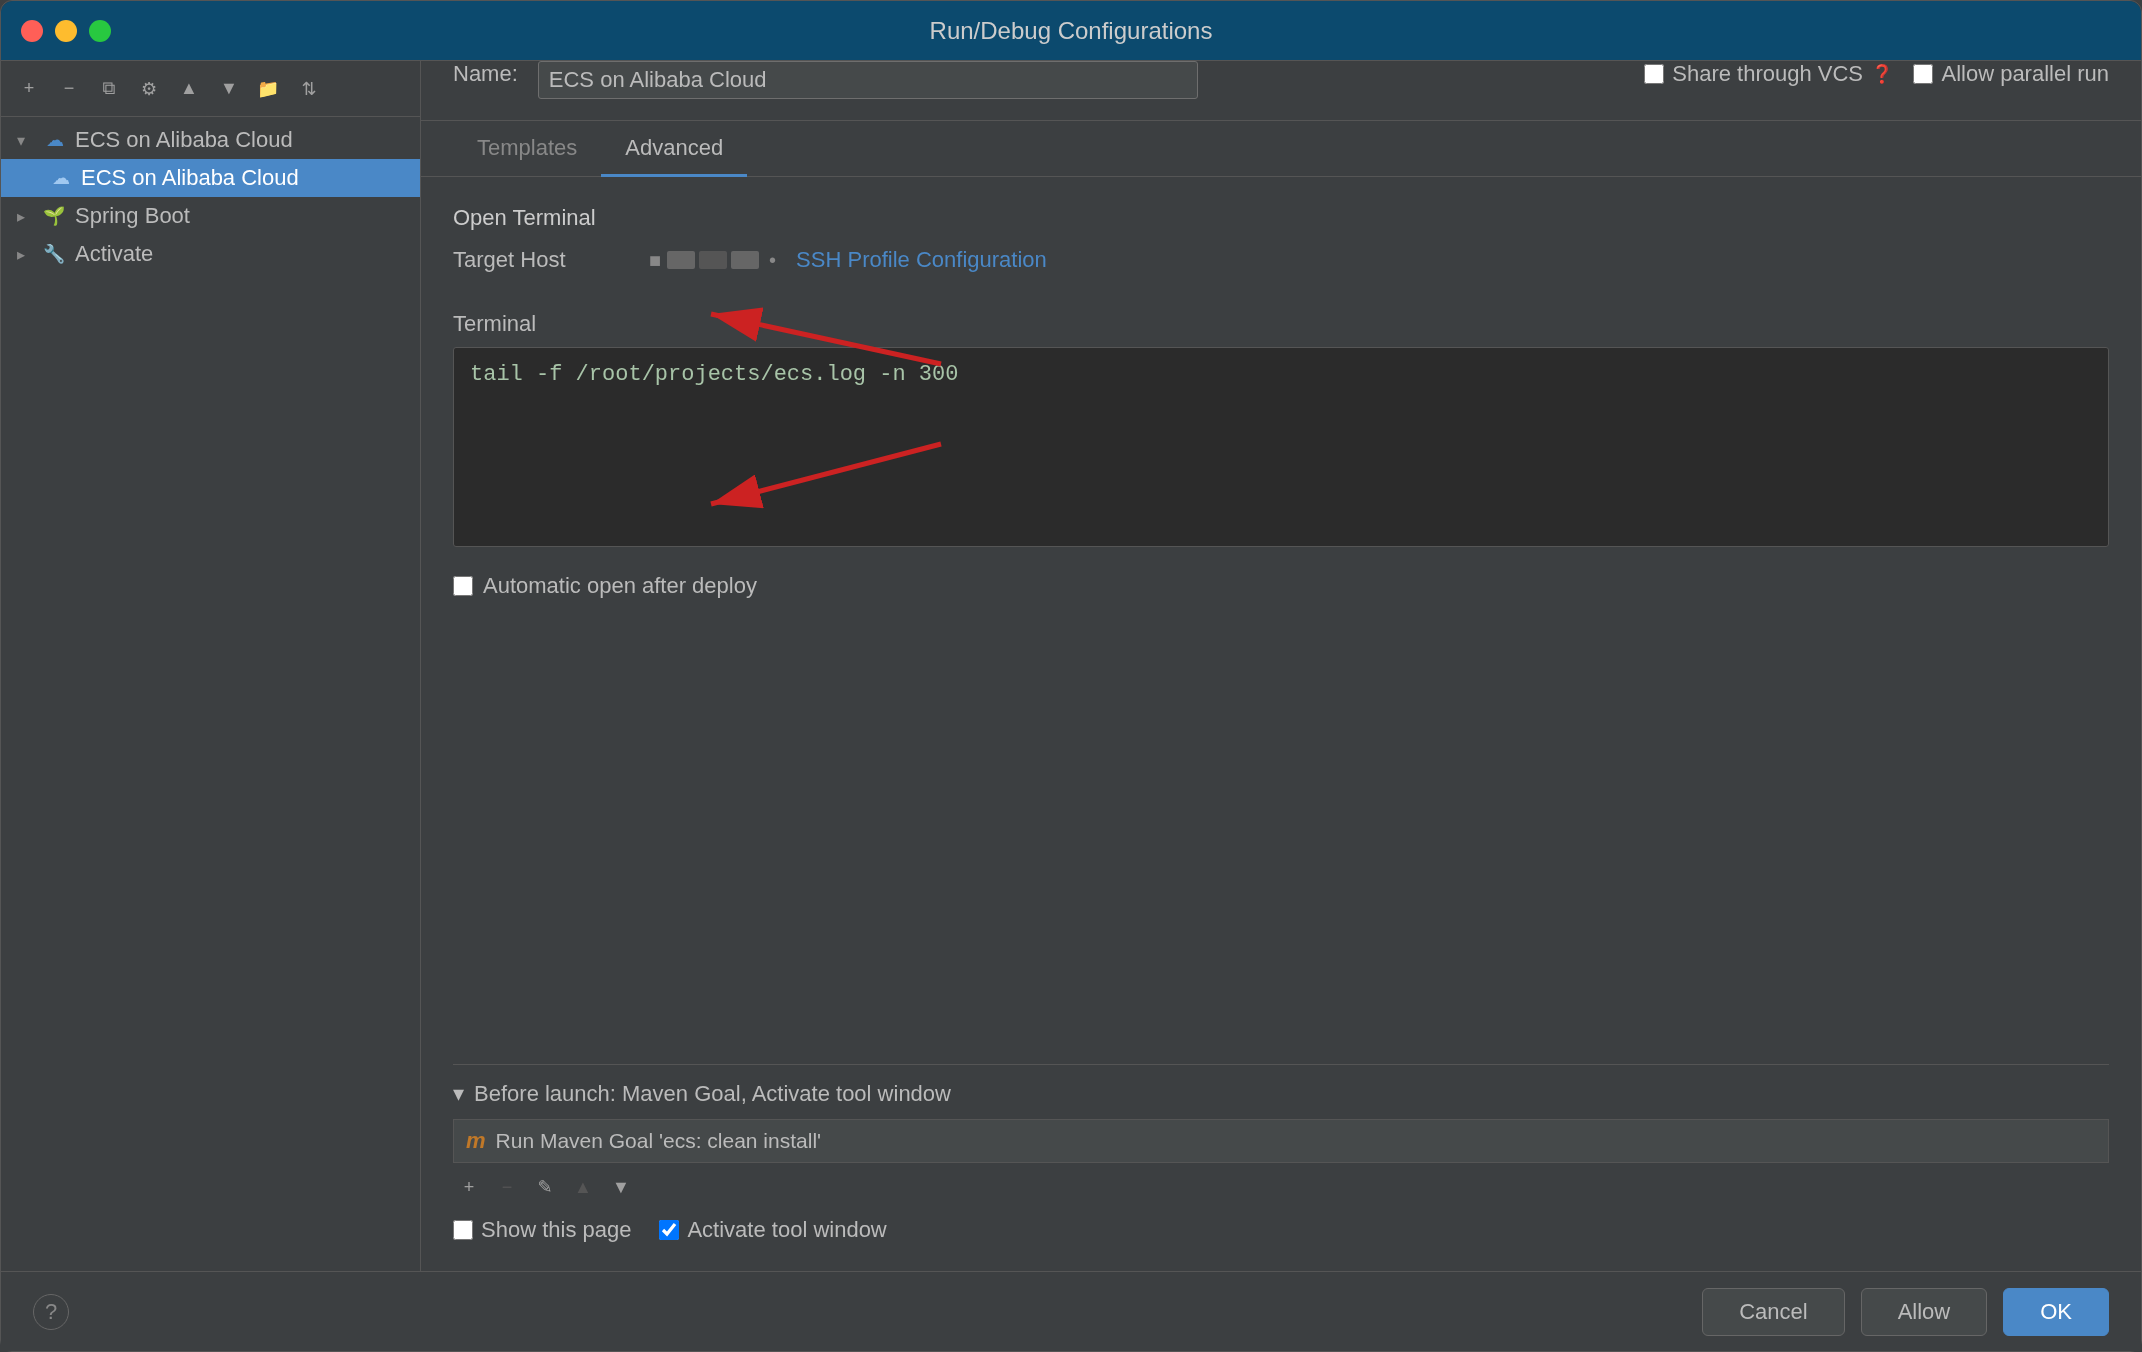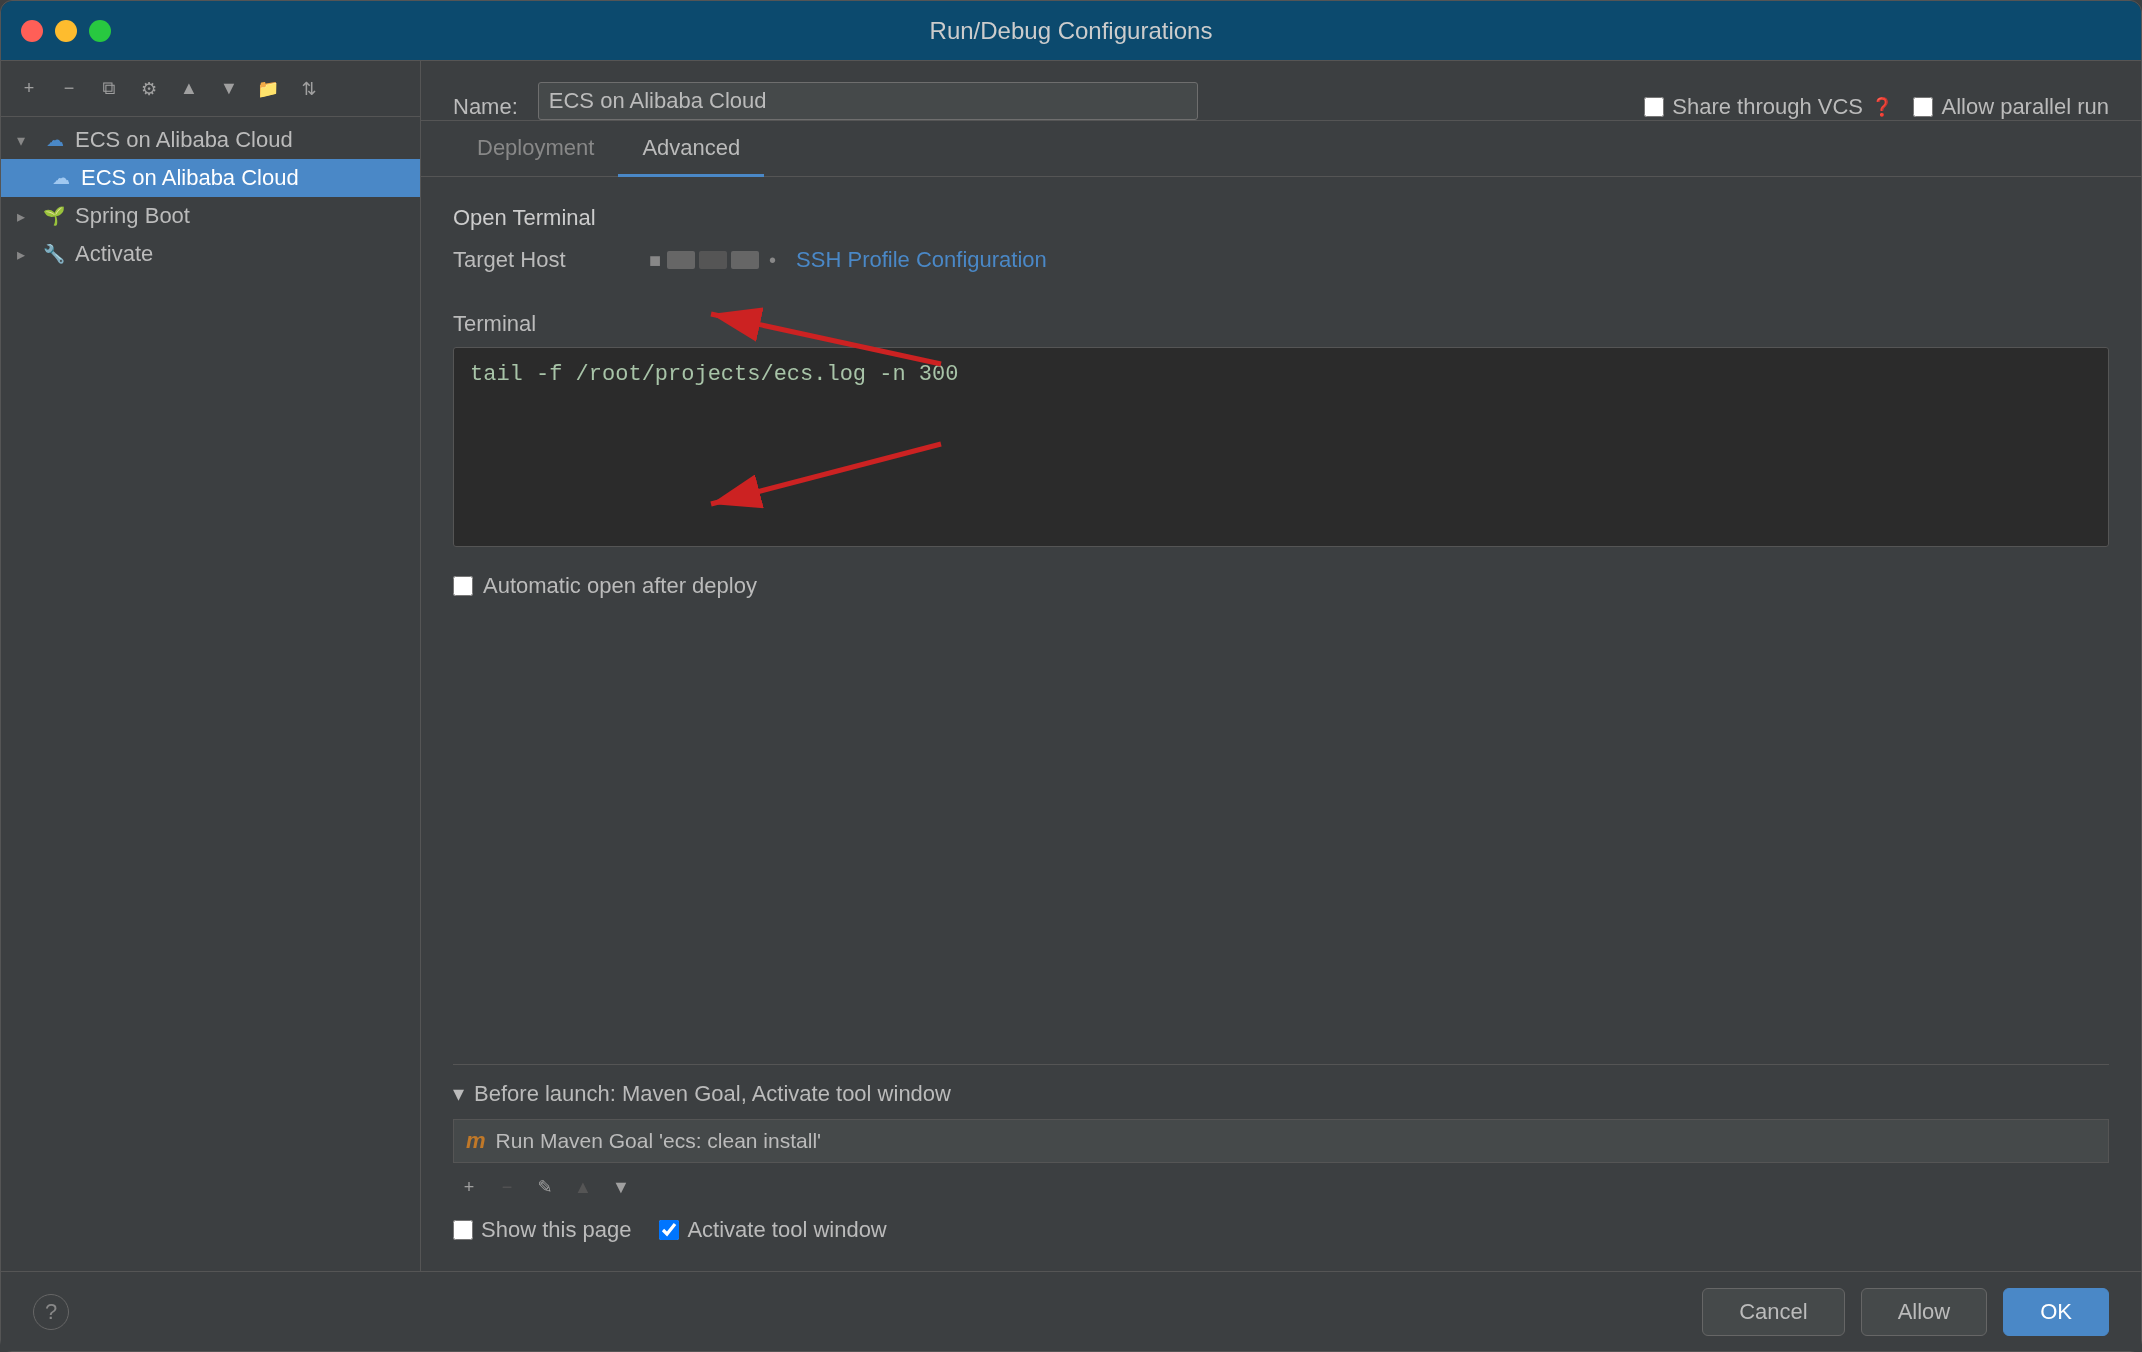--- a/index.html
+++ b/index.html
@@ -139,21 +139,21 @@
       flex: 1;
       display: flex;
       flex-direction: column;
       background: #3c3f41;
     }
 
     
     .name-bar {
       height: 60px;
       display: flex;
-      align-items: flex-end;
+      align-items: flex-start;
       padding: 0 32px;
       gap: 20px;
       border-bottom: 1px solid #555;
       flex-shrink: 0;
     }
     .name-label {
       font-size: 22px;
       color: #bbbbbb;
     }
     .name-input {
@@ -502,21 +502,21 @@
           </div>
           <div class="checkbox-wrapper">
             <input type="checkbox" style="">
             <span>Allow parallel run</span>
           </div>
         </div>
       </div>
 
       <div class="tabs">
         <div class="tab">
-          <span>Deployment</span>
+          <span>Templates</span>
         </div>
         <div class="tab active">
           <span>Advanced</span>
         </div>
       </div>
 
       <div class="tab-content" style="position:relative; display:flex; flex-direction:column; flex:1;">
 
         <svg class="arrows-overlay" viewBox="0 0 1720 900" xmlns="http://www.w3.org/2000/svg">
 

